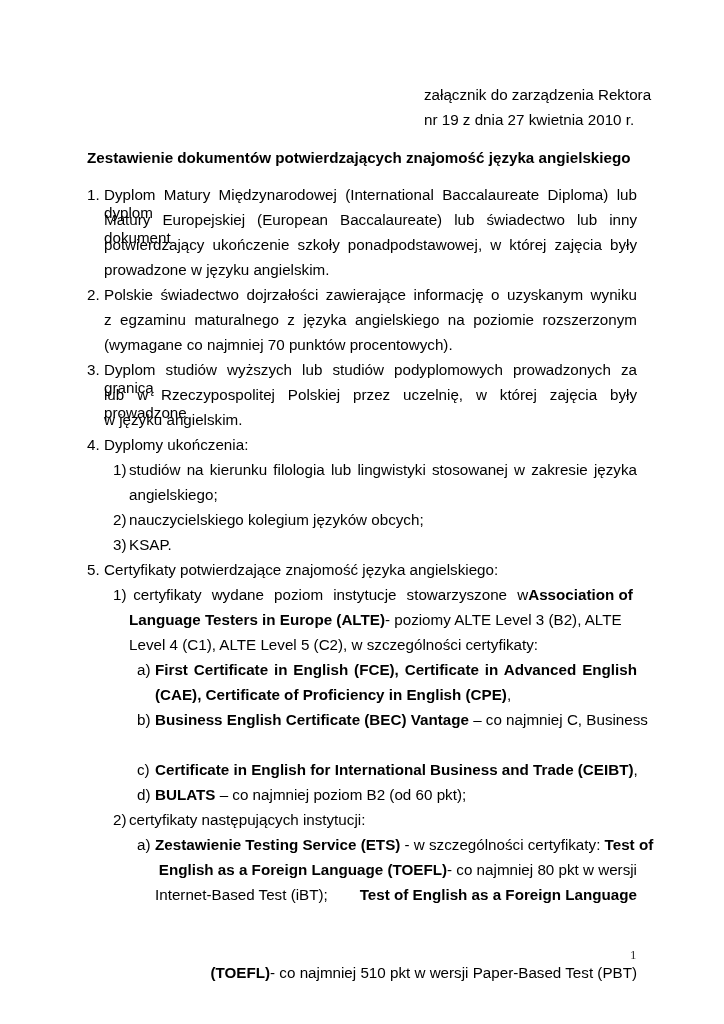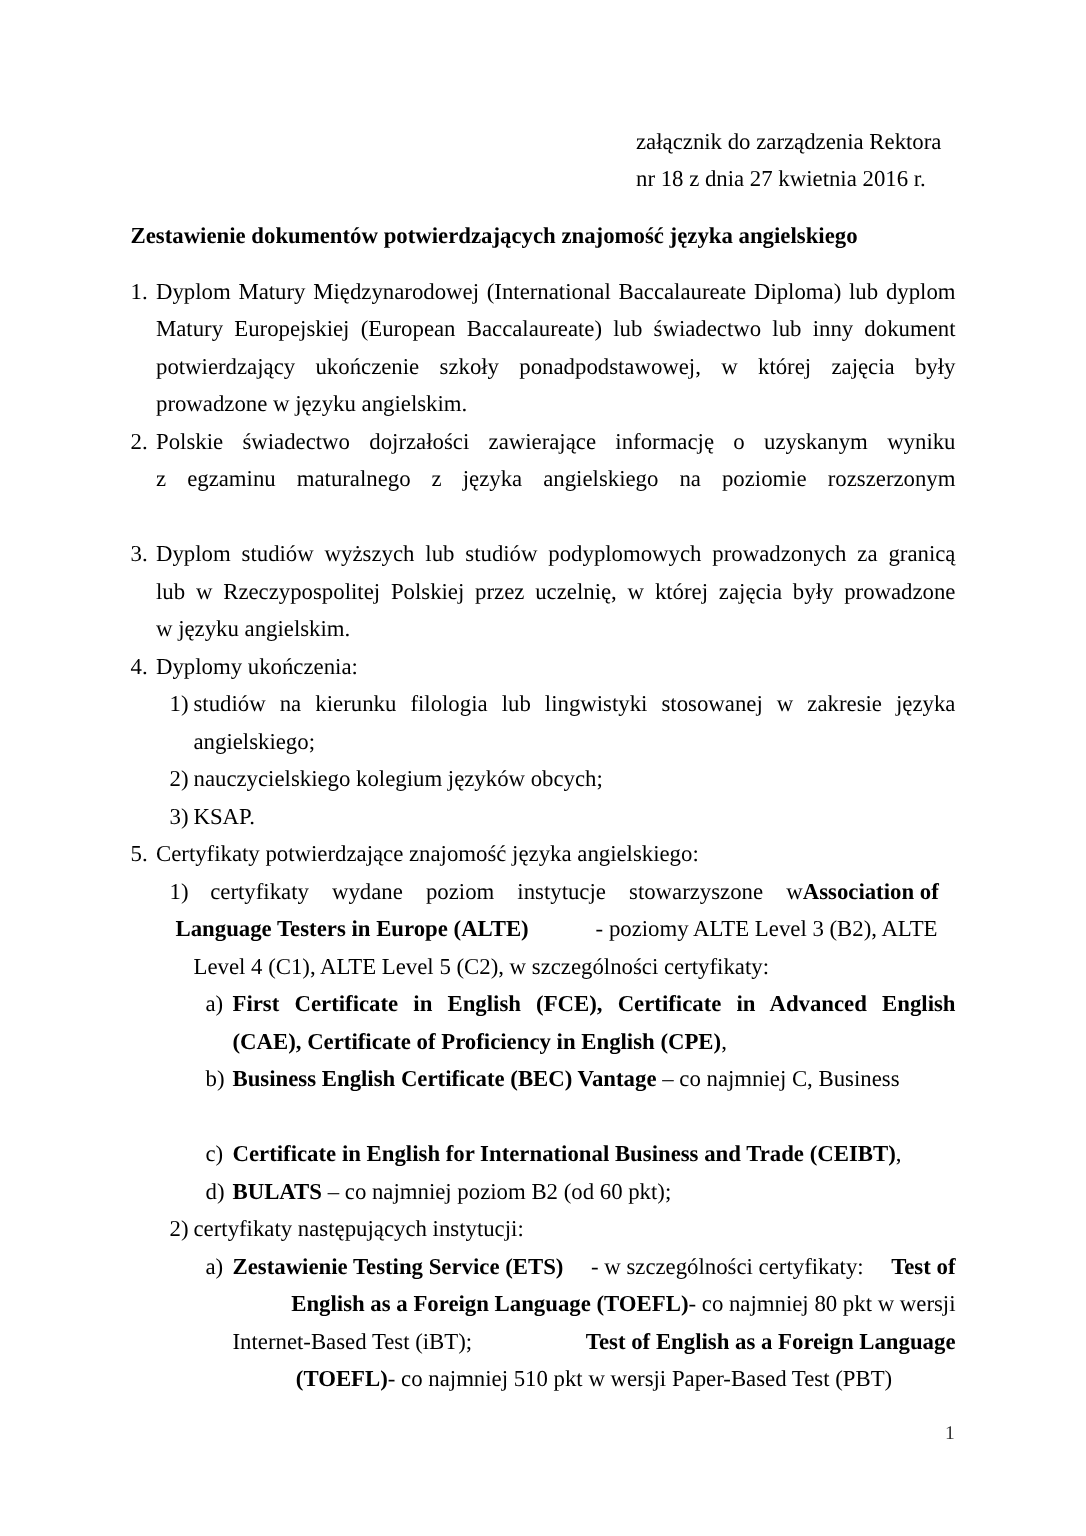--- a/index.html
+++ b/index.html
@@ -1,44 +1,45 @@
 <!DOCTYPE html>
 <html><head>
 <meta charset="utf-8">
 <style>
   html, body { margin: 0; padding: 0; background: #ffffff; }
   body { width: 724px; height: 1024px; position: relative; overflow: hidden;
          font-family: "Liberation Sans", sans-serif; color: #000; font-size: 15.2px; }
   .page { position: absolute; left: 0; top: 0; width: 724px; height: 1024px; }
-  .line { position: absolute; white-space: nowrap; line-height: 18px; font-family: Liberation Serif, serif; }
+  .line { position: absolute; white-space: nowrap; line-height: 18px; }
   .just { text-align: justify; text-align-last: justify; white-space: normal; }
   .b { font-weight: bold; }
   .hdr { left: 424px; }
   .title { left: 87px; font-weight: bold; }
   .pagenum { position: absolute; left: 630px; top: 947px; font-family: "Liberation Serif", serif; font-size: 13px; color: #333; }
 </style>
 </head>
 <body>
 
 <div class="page">
 
   <div class="line hdr" style="top:86px">załącznik do zarządzenia Rektora</div>
-  <div class="line hdr" style="top:111px">nr 18 z dnia 27 kwietnia 2016 r.</div>
+  <div class="line hdr" style="top:111px">nr 19 z dnia 27 kwietnia 2010 r.</div>
 
   <div class="line title" style="top:149px">Zestawienie dokumentów potwierdzających znajomość języka angielskiego</div>
 
   <div class="line" style="left:87px;top:186px">1.</div>
   <div class="line just" style="left:104px;width:533px;top:186px">Dyplom Matury Międzynarodowej (International Baccalaureate Diploma) lub dyplom</div>
   <div class="line just" style="left:104px;width:533px;top:211px">Matury Europejskiej (European Baccalaureate) lub świadectwo lub inny dokument</div>
   <div class="line just" style="left:104px;width:533px;top:236px">potwierdzający ukończenie szkoły ponadpodstawowej, w której zajęcia były</div>
   <div class="line" style="left:104px;top:261px">prowadzone w języku angielskim.</div>
 
   <div class="line" style="left:87px;top:286px">2.</div>
   <div class="line just" style="left:104px;width:533px;top:286px">Polskie świadectwo dojrzałości zawierające informację o uzyskanym wyniku</div>
   <div class="line just" style="left:104px;width:533px;top:311px">z egzaminu maturalnego z języka angielskiego na poziomie rozszerzonym</div>
+  <div class="line" style="left:104px;top:336px">(wymagane co najmniej 70 punktów procentowych).</div>
 
   <div class="line" style="left:87px;top:361px">3.</div>
   <div class="line just" style="left:104px;width:533px;top:361px">Dyplom studiów wyższych lub studiów podyplomowych prowadzonych za granicą</div>
   <div class="line just" style="left:104px;width:533px;top:386px">lub w Rzeczypospolitej Polskiej przez uczelnię, w której zajęcia były prowadzone</div>
   <div class="line" style="left:104px;top:411px">w języku angielskim.</div>
 
   <div class="line" style="left:87px;top:436px">4.</div>
   <div class="line" style="left:104px;top:436px">Dyplomy ukończenia:</div>
 
   <div class="line" style="left:113px;top:461px">1)</div>
@@ -59,21 +60,21 @@
     <span style="display:flex;justify-content:space-between;width:395px">
       <span>certyfikaty</span>
       <span>wydane</span>
       <span>poziom</span>
       <span>instytucje</span>
       <span>stowarzyszone</span>
       <span>w</span>
     </span>
     <span class="b">Association of</span>
   </div>
-  <div class="line" style="left:117px;width:508px;top:611px;display:flex;justify-content:space-between">
+  <div class="line" style="left:129px;width:508px;top:611px;display:flex;">
     <span class="b">Language Testers in Europe (ALTE)</span>
     <span> - poziomy ALTE Level 3 (B2), ALTE</span>
   </div>
   <div class="line" style="left:129px;top:636px">Level 4 (C1), ALTE Level 5 (C2), w szczególności certyfikaty:</div>
 
   <div class="line" style="left:137px;top:661px">a)</div>
   <div class="line just b" style="left:155px;width:482px;top:661px">First Certificate in English (FCE), Certificate in Advanced English</div>
   <div class="line" style="left:155px;top:686px"><span class="b">(CAE), Certificate of Proficiency in English (CPE)</span><span>,</span></div>
 
   <div class="line" style="left:137px;top:711px">b)</div>
@@ -95,19 +96,19 @@
     <span class="b">Test of</span>
   </div>
   <div class="line" style="left:155px;width:482px;top:861px;display:flex;justify-content:flex-end">
     <span class="b">English as a Foreign Language (TOEFL)</span>
     <span> - co najmniej 80 pkt w wersji</span>
   </div>
   <div class="line" style="left:155px;width:482px;top:886px;display:flex;justify-content:space-between">
     <span>Internet-Based Test (iBT); </span>
     <span class="b">Test of English as a Foreign Language</span>
   </div>
-  <div class="line" style="left:155px;width:482px;top:911px;display:flex;justify-content:center">
+  <div class="line" style="left:155px;width:482px;top:964px;display:flex;justify-content:flex-end">
     <span class="b">(TOEFL)</span>
     <span> - co najmniej 510 pkt w wersji Paper-Based Test (PBT)</span>
   </div>
 
   <div class="pagenum">1</div>
 </div>
 
 </body></html>

